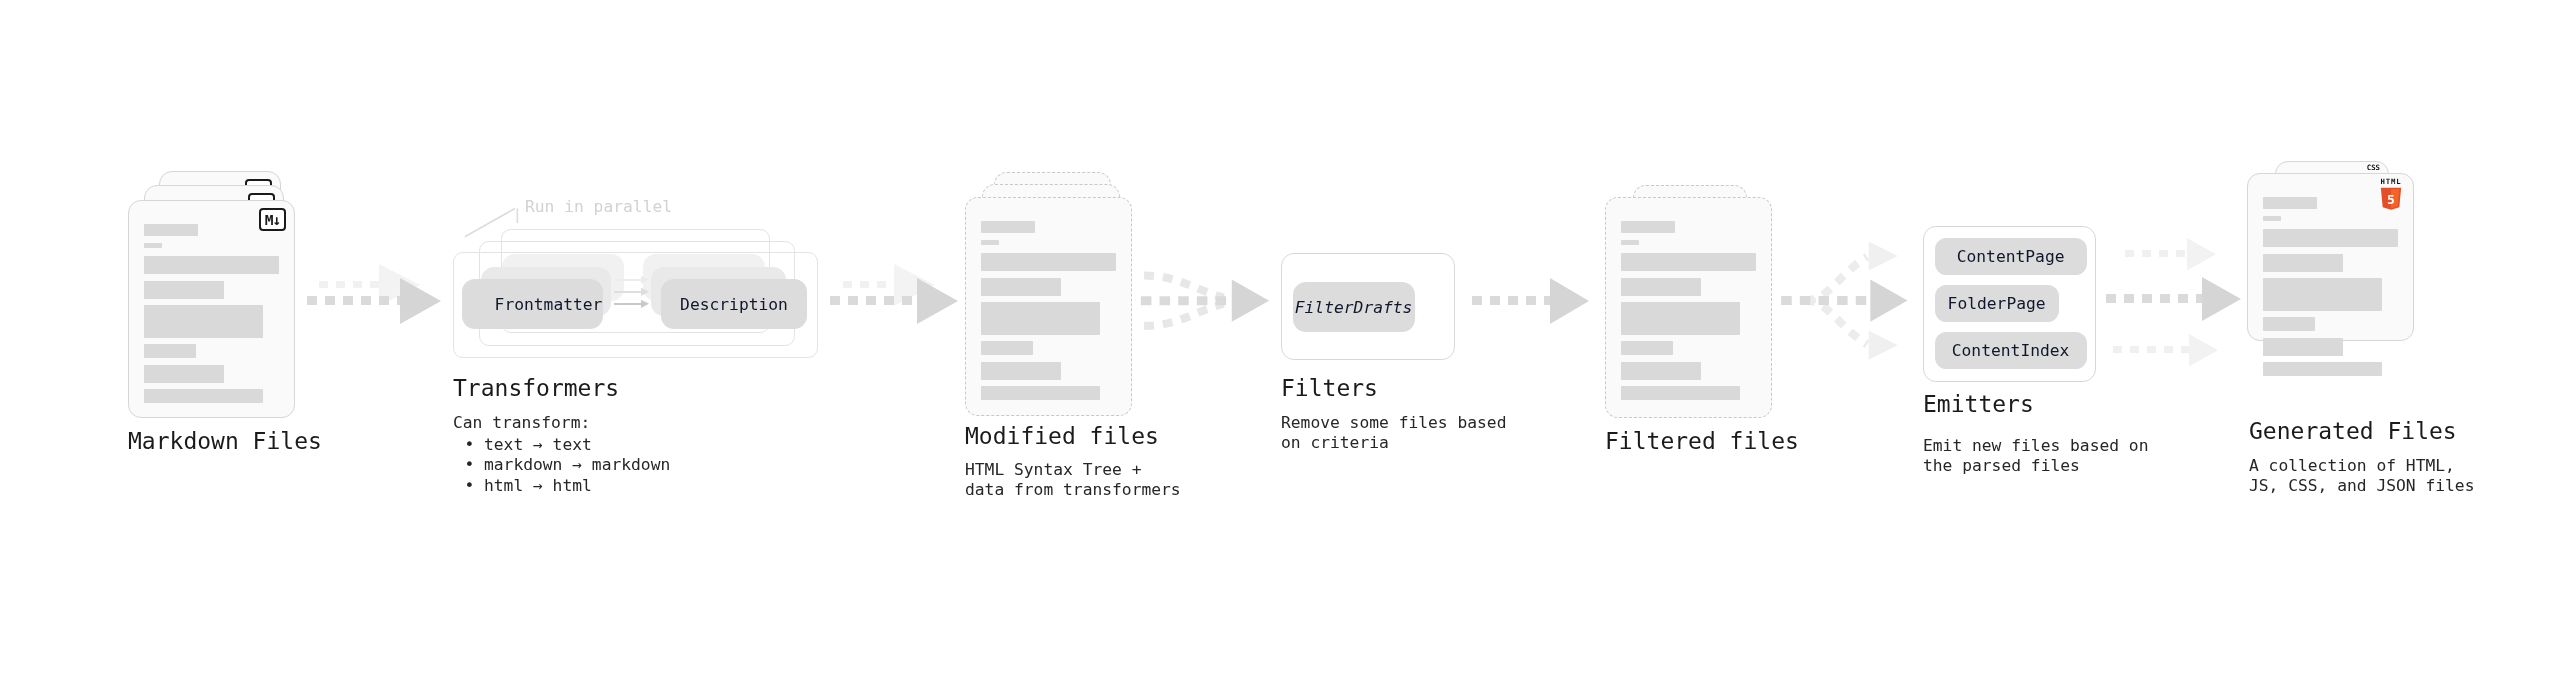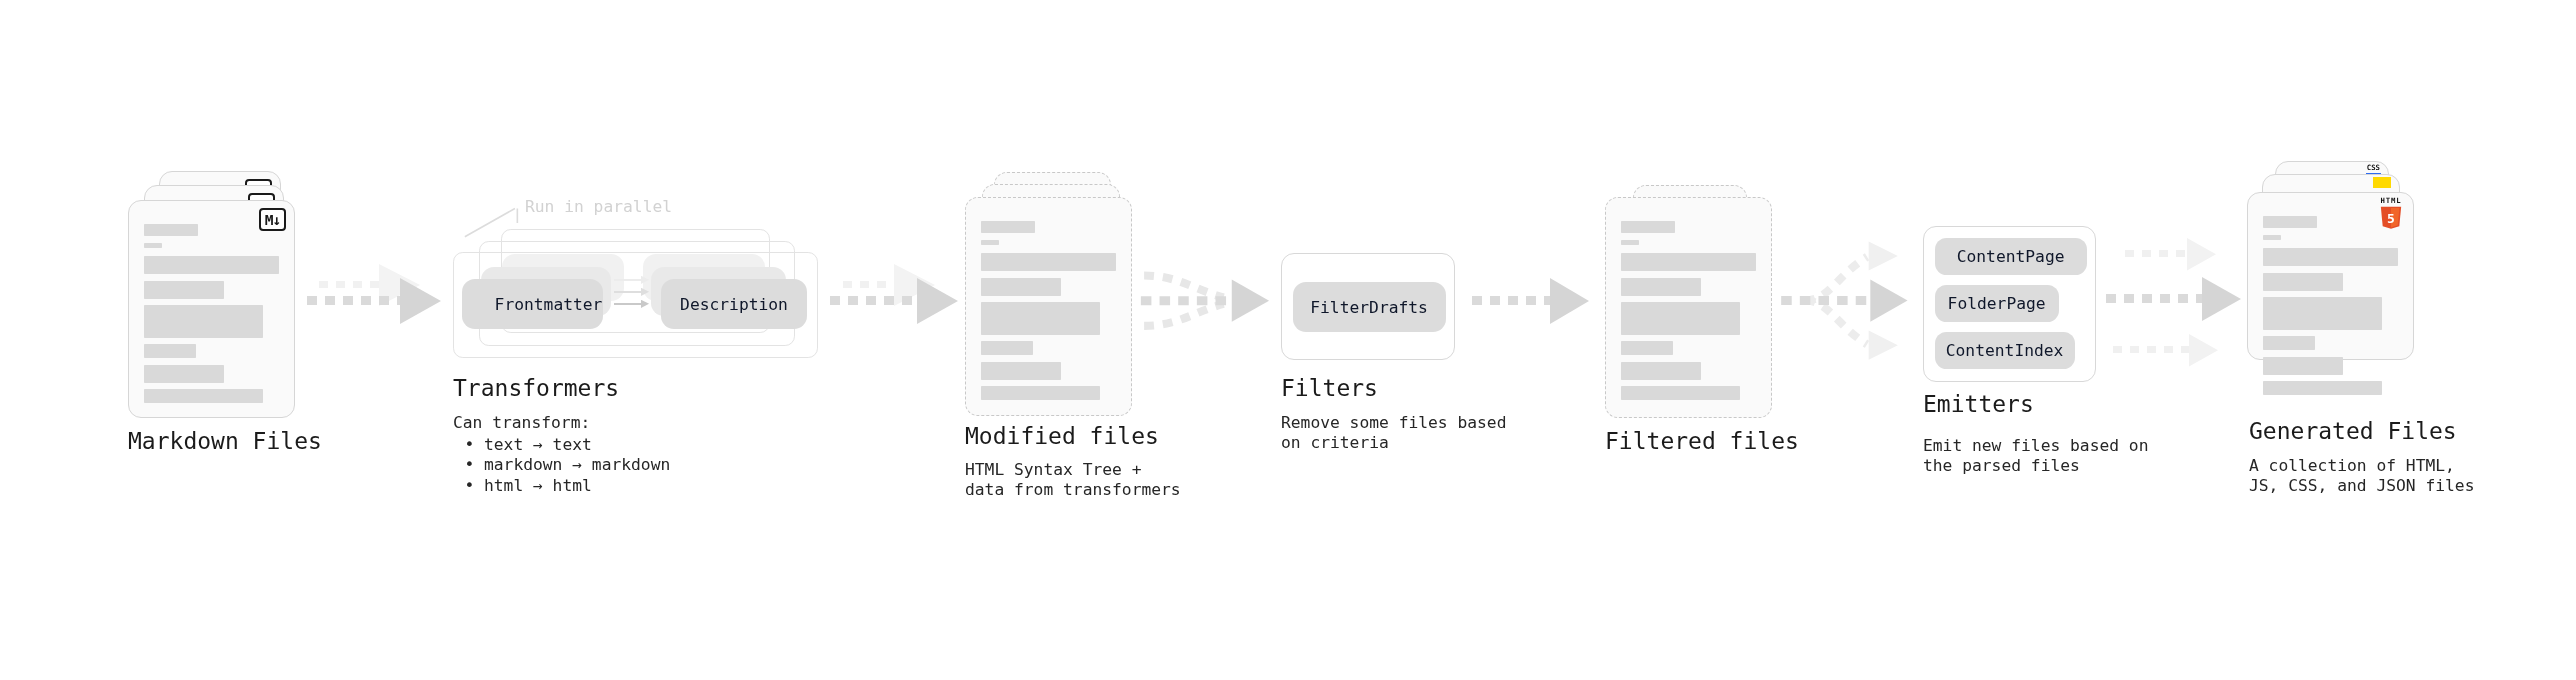--- a/index.html
+++ b/index.html
@@ -193,21 +193,21 @@
 
   <svg class="abs" style="left:1136px; top:264px;" width="142" height="75" viewBox="0 0 175 92">
     <path d="M 10 14 C 52 14 70 31 108 41" stroke="#e7e7e7" stroke-width="10" stroke-dasharray="12 11" fill="none"></path>
     <path d="M 10 76 C 52 76 70 59 108 49" stroke="#e7e7e7" stroke-width="10" stroke-dasharray="12 11" fill="none"></path>
     <path d="M 6 45 H 118" stroke="#dadada" stroke-width="11" stroke-dasharray="13 10" fill="none"></path>
     <polygon points="118,19 164,45 118,71" fill="#d5d5d5"></polygon>
   </svg>
 
   <div>
     <div class="frame solid-bg" style="left:1281px; top:253px; width:174px; height:107px;">
-      <div class="chip" style="left:10.6px; top:28px; width:153px; height:50px;">FilterDrafts</div>
+      <div class="chip" style="left:10.6px; top:28px; width:122px; height:50px;font-style:italic;">FilterDrafts</div>
     </div>
     <div class="caption" style="left:1281px; top:375px;">Filters</div>
     <div class="sub" style="left:1281px; top:413px;">
       <span>Remove some files based</span>
       <span>on criteria</span>
     </div>
   </div>
 
   <div>
     <div class="a-dash" style="left:1472px; top:296px; width:78px; height:9px; background:repeating-linear-gradient(90deg,#dadada 0 9.8px,transparent 9.8px 18px);"></div>
@@ -237,21 +237,21 @@
     <path d="M 6 76 H 116" stroke="#dadada" stroke-width="11" stroke-dasharray="13 10" fill="none"></path>
     <polygon points="114,3 150,21 114,39" fill="#f0f0f0"></polygon>
     <polygon points="116,50 162,76 116,102" fill="#d5d5d5"></polygon>
     <polygon points="114,113 150,131 114,149" fill="#f0f0f0"></polygon>
   </svg>
 
   <div>
     <div class="frame solid-bg" style="left:1923px; top:226px; width:173px; height:156px;">
       <div class="chip" style="left:10.6px; top:11.4px; width:152px; height:37px; border-radius:11.4px;">ContentPage</div>
       <div class="chip" style="left:10.6px; top:58px; width:124px; height:37px; border-radius:11.4px;">FolderPage</div>
-      <div class="chip" style="left:10.6px; top:105px; width:140px; height:37px; border-radius:11.4px;">ContentIndex</div>
+      <div class="chip" style="left:10.6px; top:105px; width:152px; height:37px; border-radius:11.4px;">ContentIndex</div>
     </div>
     <div class="caption" style="left:1923px; top:391px;">Emitters</div>
     <div class="sub" style="left:1923px; top:436px;">
       <span>Emit new files based on</span>
       <span>the parsed files</span>
     </div>
   </div>
 
   <div>
     <div class="a-dash" style="left:2125px; top:250px; width:62px; height:7.3px; background:repeating-linear-gradient(90deg,#f0f0f0 0 9px,transparent 9px 17px);"></div>
@@ -265,21 +265,21 @@
   <div>
     <div class="doc-card" style="left:2275px; top:161px; width:114px; height:65px; z-index:1;">
       <div class="css-badge">
         <span class="txt">CSS</span>
         <div class="bar-blue"></div>
       </div>
     </div>
     <div class="doc-card" style="left:2262px; top:174px; width:138px; height:65px; z-index:2;">
       <div class="js-badge"></div>
     </div>
-    <div class="doc-card" style="left:2247px; top:192px; width:167px; height:168px; z-index:3;">
+    <div class="doc-card" style="left:2247px; top:173px; width:167px; height:168px; z-index:3;">
       <div class="html5-badge">
         <span class="txt">HTML</span>
         <svg width="22" height="23.6" viewBox="0 0 27 29" style="display:block; margin:0.8px auto 0;">
           <path d="M1 1 h25 l-2.3 24 -10.2 3 -10.2 -3 z" fill="#e44d26"></path>
           <path d="M13.5 2.5 v23.8 l8.3 -2.5 L23.9 2.5 z" fill="#f16529"></path>
           <text x="13.5" y="21" text-anchor="middle" font-size="16" font-weight="bold" fill="#ffffff" font-family="DejaVu Sans Mono, monospace">5</text>
         </svg>
       </div>
       <div class="bars">
         <div class="bar b1"></div>

